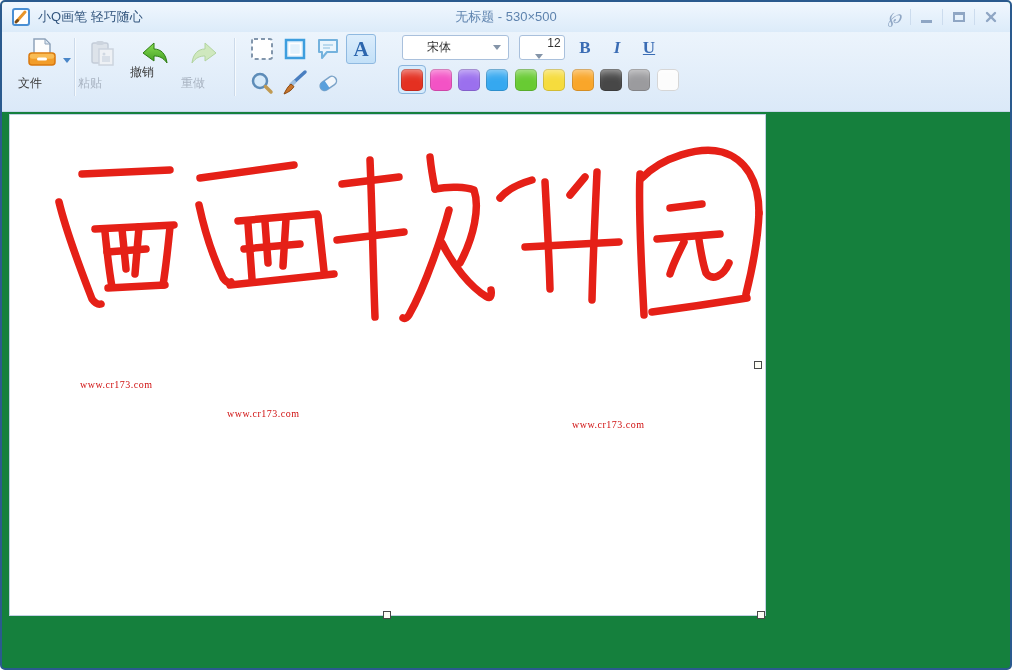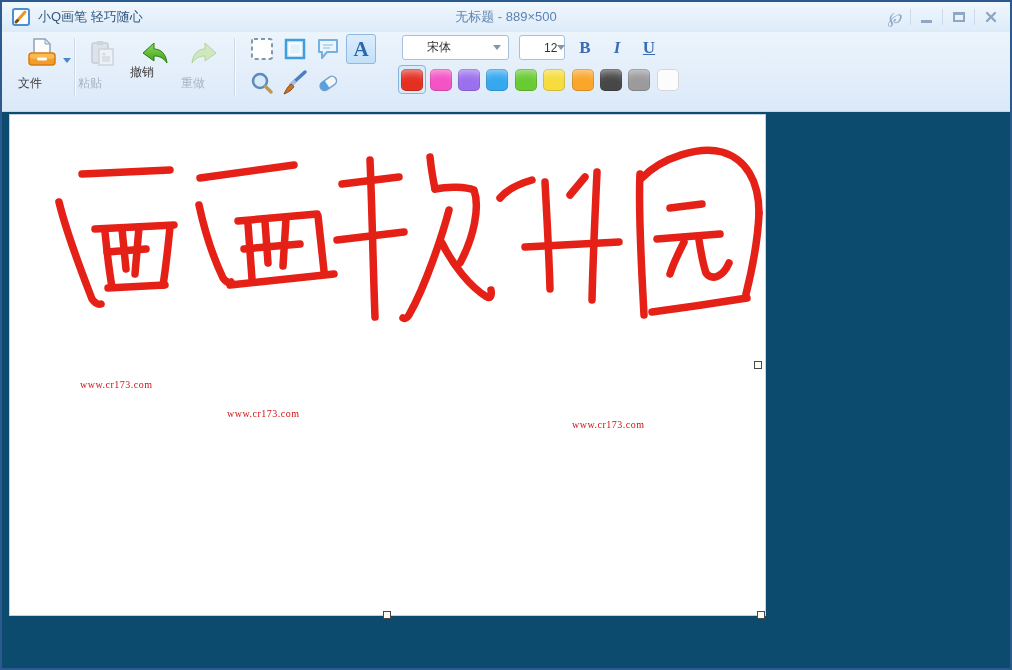--- a/index.html
+++ b/index.html
@@ -1,21 +1,21 @@
 <!DOCTYPE html>
 <html><head>
 <meta charset="utf-8">
 <style>
   html,body{margin:0;padding:0;background:#fff;}
   *{box-sizing:border-box;}
   .window{
     position:relative;width:1012px;height:670px;overflow:hidden;
     font-family:"Liberation Sans","DejaVu Sans",sans-serif;
-    border:2px solid #2a5a8e;border-radius:0;
-    background:#0c4a6e;
+    border:2px solid #2a5a8e;border-radius:5px;
+    background:#15803d;
   }
   
   .titlebar{position:absolute;top:0;left:0;right:0;height:30px;
     background:linear-gradient(#f0f7fe,#dcebf9);}
   .app-icon{position:absolute;left:10px;top:6px;width:18px;height:18px;}
   .app-title{position:absolute;left:36px;top:0;height:30px;line-height:30px;
     font-size:13px;color:#33567e;}
   .doc-title{position:absolute;left:0;right:0;top:0;height:30px;line-height:30px;
     text-align:center;font-size:13px;color:#5e83ae;}
   .win-controls{position:absolute;right:4px;top:4px;height:22px;display:flex;align-items:center;}
@@ -76,21 +76,21 @@
 
 <div class="window">
 
   <div class="titlebar">
     <svg class="app-icon" viewBox="0 0 18 18">
       <rect x="1" y="1" width="16" height="16" rx="2" fill="#ffffff" stroke="#4a8fd4" stroke-width="2"></rect>
       <line x1="13" y1="4" x2="5.5" y2="12.5" stroke="#e8952a" stroke-width="3" stroke-linecap="round"></line>
       <line x1="5.5" y1="12.5" x2="4" y2="14" stroke="#7a4a12" stroke-width="3" stroke-linecap="round"></line>
     </svg>
     <span class="app-title">小Q画笔 轻巧随心</span>
-    <span class="doc-title">无标题 - 889×500</span>
+    <span class="doc-title">无标题 - 530×500</span>
     <div class="win-controls">
       <div class="win-btn">
         <span class="glyph-p">℘</span>
       </div>
       <div class="win-sep"></div>
       <div class="win-btn">
         <div class="ic-min"></div>
       </div>
       <div class="win-sep"></div>
       <div class="win-btn">
@@ -188,21 +188,21 @@
           <rect x="4" y="9" width="18" height="9" rx="4.5" fill="#f2f7fc" stroke="#7ba3c8" stroke-width="1.5"></rect>
           <path d="M8.5,9 a4.5,4.5 0 0 0 0,9 h3 v-9 z" fill="#5aa0dc"></path>
         </g>
       </svg>
     </div>
 
     <div class="combo" style="left:400px;top:3px;width:107px;">
       <span class="combo-text">宋体</span>
       <span class="combo-arrow"></span>
     </div>
-    <div class="combo" style="left:517px;top:3px;width:46px;">
+    <div class="combo" style="left:517px;top:3px;width:46px;flex-direction:column;">
       <span class="combo-text">12</span>
       <span class="combo-arrow"></span>
     </div>
     <div class="fmt-btn fmt-bold" style="left:571px;top:4px;">B</div>
     <div class="fmt-btn fmt-italic" style="left:603px;top:4px;">I</div>
     <div class="fmt-btn fmt-underline" style="left:635px;top:4px;">U</div>
 
     <div class="swatches">
       <div class="swatch-wrap selected">
         <div class="swatch" style="background-color: rgb(228, 48, 33);"></div>

